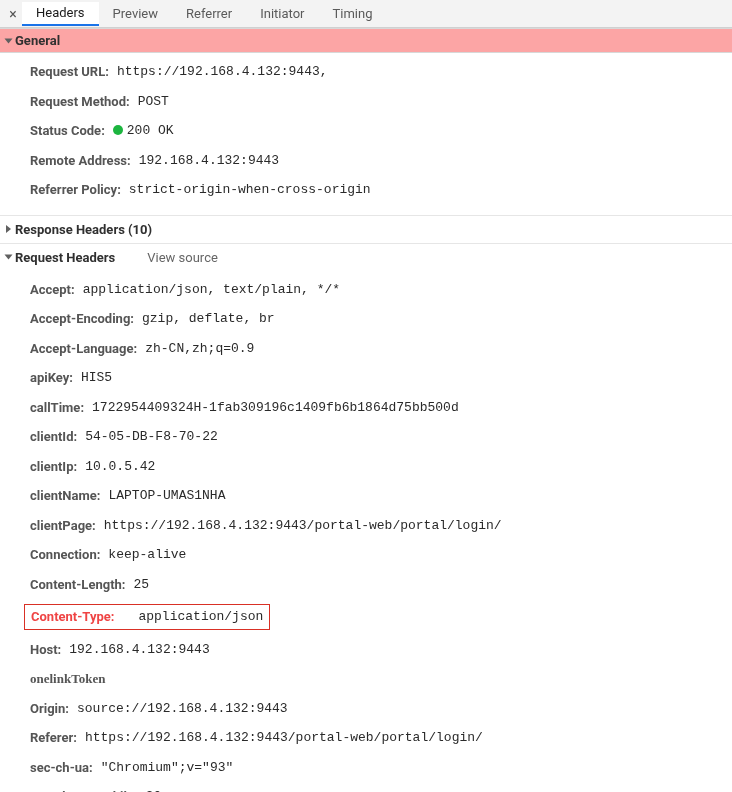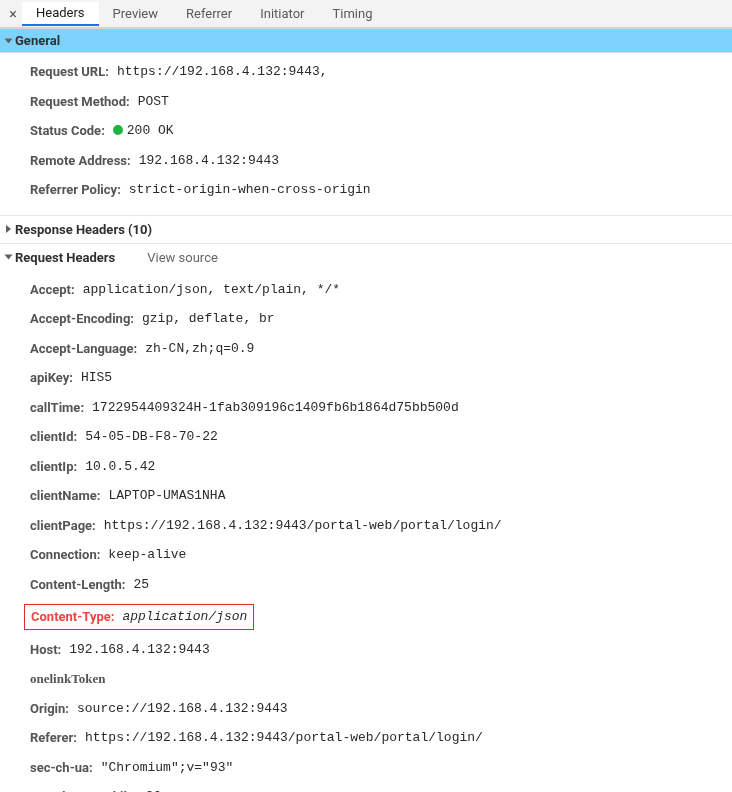--- a/index.html
+++ b/index.html
@@ -30,21 +30,21 @@
     display: flex; align-items: center;
     color: #5a5a5a;
     cursor: pointer;
   }
   .tab.active {
     color: #1a1a1a;
     border-bottom: 2px solid #1a73e8;
     background: #fff;
   }
   .section-hdr {
-    background: #7dd3fc;
+    background: #fca5a5;
     border-top: 1px solid #d8d8d8;
     border-bottom: 1px solid #d8d8d8;
     padding: 4px 6px;
     font-weight: 700;
     display: flex;
     align-items: center;
     gap: 4px;
   }
   .section-hdr-plain {
     padding: 6px 6px;
@@ -94,21 +94,21 @@
     margin-right: 4px;
     vertical-align: -1px;
   }
   .hlbox {
     display:inline-flex;
     border: 1.5px solid #d93025;
     padding: 2px 6px;
     margin-left: -6px;
   }
   .hlbox .row-label { color: #ef4444; }
-  .hlbox .row-value { margin-left: 8px; font-style: italic; }
+  .hlbox .row-value { margin-left: 24px; }
 </style>
 </head>
 <body>
 
 <div class="tabbar">
   <span class="close-icon">×</span>
   <div class="tab active">Headers</div>
   <div class="tab">Preview</div>
   <div class="tab">Referrer</div>
   <div class="tab">Initiator</div>

